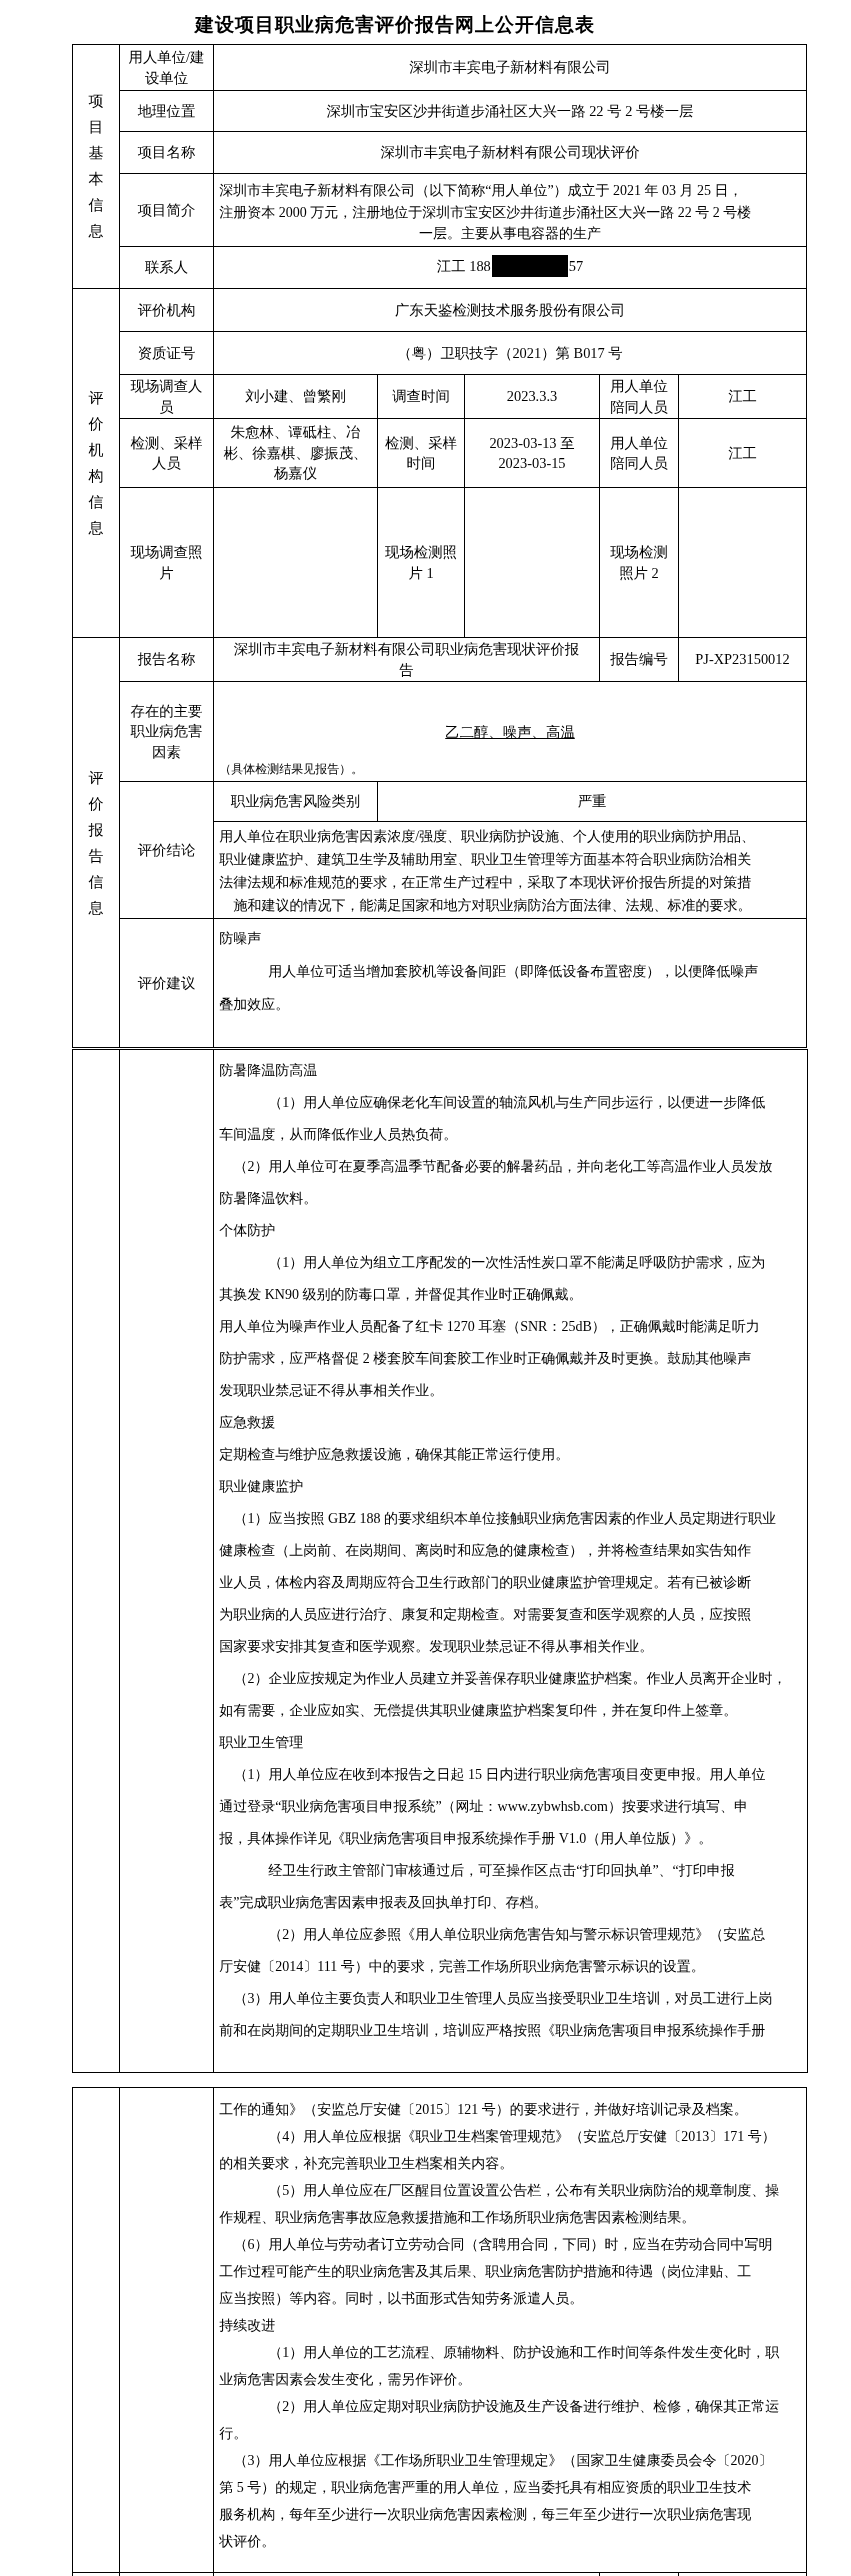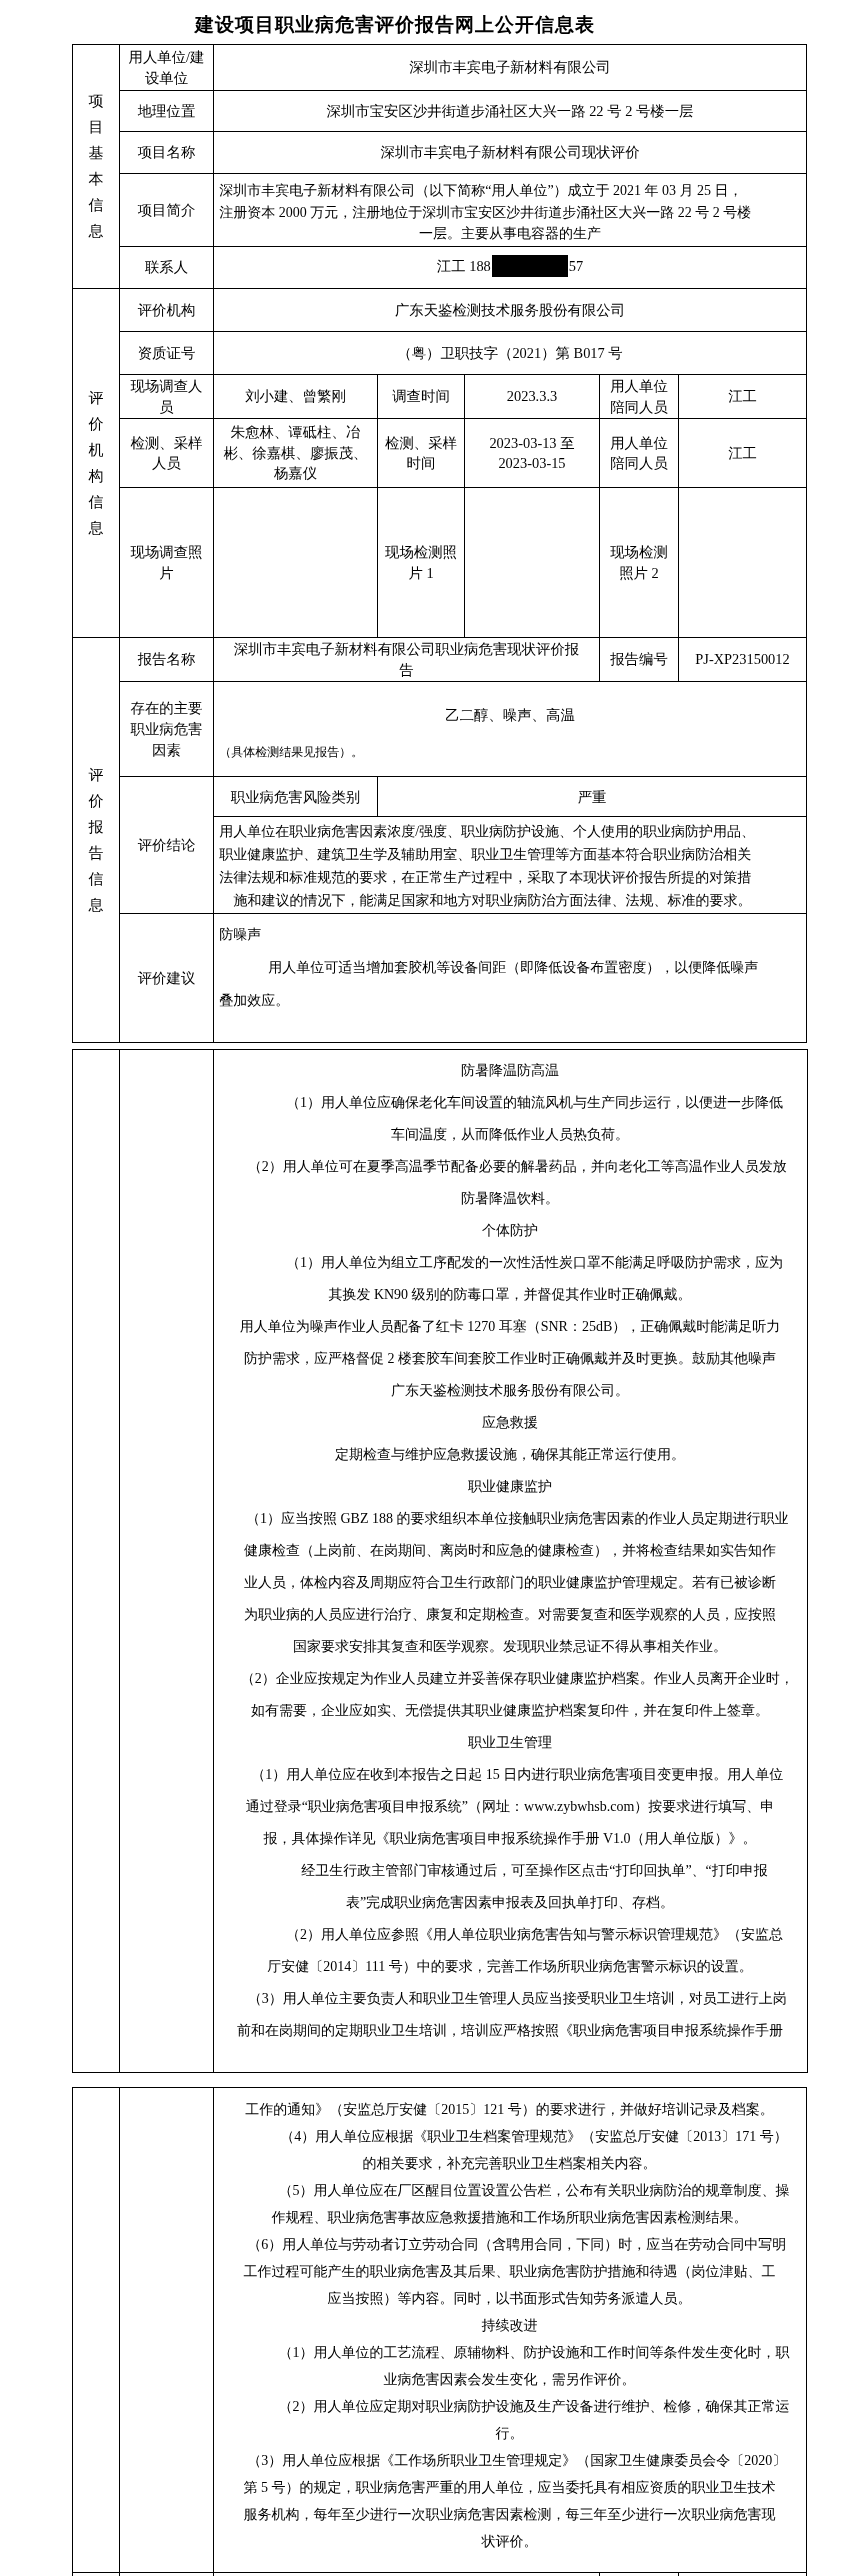--- a/index.html
+++ b/index.html
@@ -21,21 +21,21 @@
   td{
     border:1px solid #000;vertical-align:middle;text-align:center;
     font-size:14.4px;line-height:20.6px;padding:1px 5.2px;word-break:break-all;
   }
   td.lab{padding:1px 7.2px;}
   
   td.vside{padding:0;}
   td.vside span{display:inline-block;width:15.5px;word-break:break-all;line-height:26px;font-size:15px;}
   
   td.txt{
-    vertical-align:top;text-align:center;font-size:14px;
+    vertical-align:top;text-align:left;font-size:14px;
     padding:5.2px 6.2px 0 5.2px;line-height:32px;
   }
   td.txt2{line-height:32px;padding-top:5.2px;}
   td.txt3{line-height:27px;padding-top:8.2px;}
   td.concl{line-height:23px;padding-top:3.1px;font-size:14px;vertical-align:top;text-align:left;}
   td.adv{line-height:33px;padding-top:3.1px;font-size:14px;vertical-align:top;text-align:left;}
   .x1{padding-left:14.4px;}
   .x2{padding-left:49px;}
   .ctr{text-align:center;}
   td.introCell{vertical-align:top;text-align:left;font-size:14px;line-height:21.6px;padding-top:6.2px;}
@@ -130,21 +130,21 @@
     <td colspan="3">
           <div>深圳市丰宾电子新材料有限公司职业病危害现状评价报</div>
           <div>告</div>
         </td>
     <td>报告编号</td>
     <td>PJ-XP23150012</td>
   </tr>
   <tr style="height:95px">
     <td class="lab">存在的主要职业病危害因素</td>
     <td colspan="5" style="vertical-align:top;padding-top:0;">
-      <div style="margin-top:23px;">乙二醇、噪声、高温</div>
+      <div style="margin-top:40px;text-decoration:underline;">乙二醇、噪声、高温</div>
       <div style="text-align:left;margin-top:16.5px;font-size:12px;">（具体检测结果见报告）。</div>
     </td>
   </tr>
   <tr style="height:40px">
     <td class="lab" rowspan="2">评价结论</td>
     <td>职业病危害风险类别</td>
     <td colspan="4">严重</td>
   </tr>
   <tr style="height:90px">
     <td colspan="5" class="concl">
@@ -179,21 +179,21 @@
           <div>防暑降温防高温</div>
           <div class="x2">（1）用人单位应确保老化车间设置的轴流风机与生产同步运行，以便进一步降低</div>
           <div>车间温度，从而降低作业人员热负荷。</div>
           <div class="x1">（2）用人单位可在夏季高温季节配备必要的解暑药品，并向老化工等高温作业人员发放</div>
           <div>防暑降温饮料。</div>
           <div>个体防护</div>
           <div class="x2">（1）用人单位为组立工序配发的一次性活性炭口罩不能满足呼吸防护需求，应为</div>
           <div>其换发 KN90 级别的防毒口罩，并督促其作业时正确佩戴。</div>
           <div>用人单位为噪声作业人员配备了红卡 1270 耳塞（SNR：25dB），正确佩戴时能满足听力</div>
           <div>防护需求，应严格督促 2 楼套胶车间套胶工作业时正确佩戴并及时更换。鼓励其他噪声</div>
-          <div>广东天鉴检测技术服务股份有限公司。</div>
+          <div>发现职业禁忌证不得从事相关作业。</div>
           <div>应急救援</div>
           <div>定期检查与维护应急救援设施，确保其能正常运行使用。</div>
           <div>职业健康监护</div>
           <div class="x1">（1）应当按照 GBZ 188 的要求组织本单位接触职业病危害因素的作业人员定期进行职业</div>
           <div>健康检查（上岗前、在岗期间、离岗时和应急的健康检查），并将检查结果如实告知作</div>
           <div>业人员，体检内容及周期应符合卫生行政部门的职业健康监护管理规定。若有已被诊断</div>
           <div>为职业病的人员应进行治疗、康复和定期检查。对需要复查和医学观察的人员，应按照</div>
           <div>国家要求安排其复查和医学观察。发现职业禁忌证不得从事相关作业。</div>
           <div class="x1">（2）企业应按规定为作业人员建立并妥善保存职业健康监护档案。作业人员离开企业时，</div>
           <div>如有需要，企业应如实、无偿提供其职业健康监护档案复印件，并在复印件上签章。</div>

